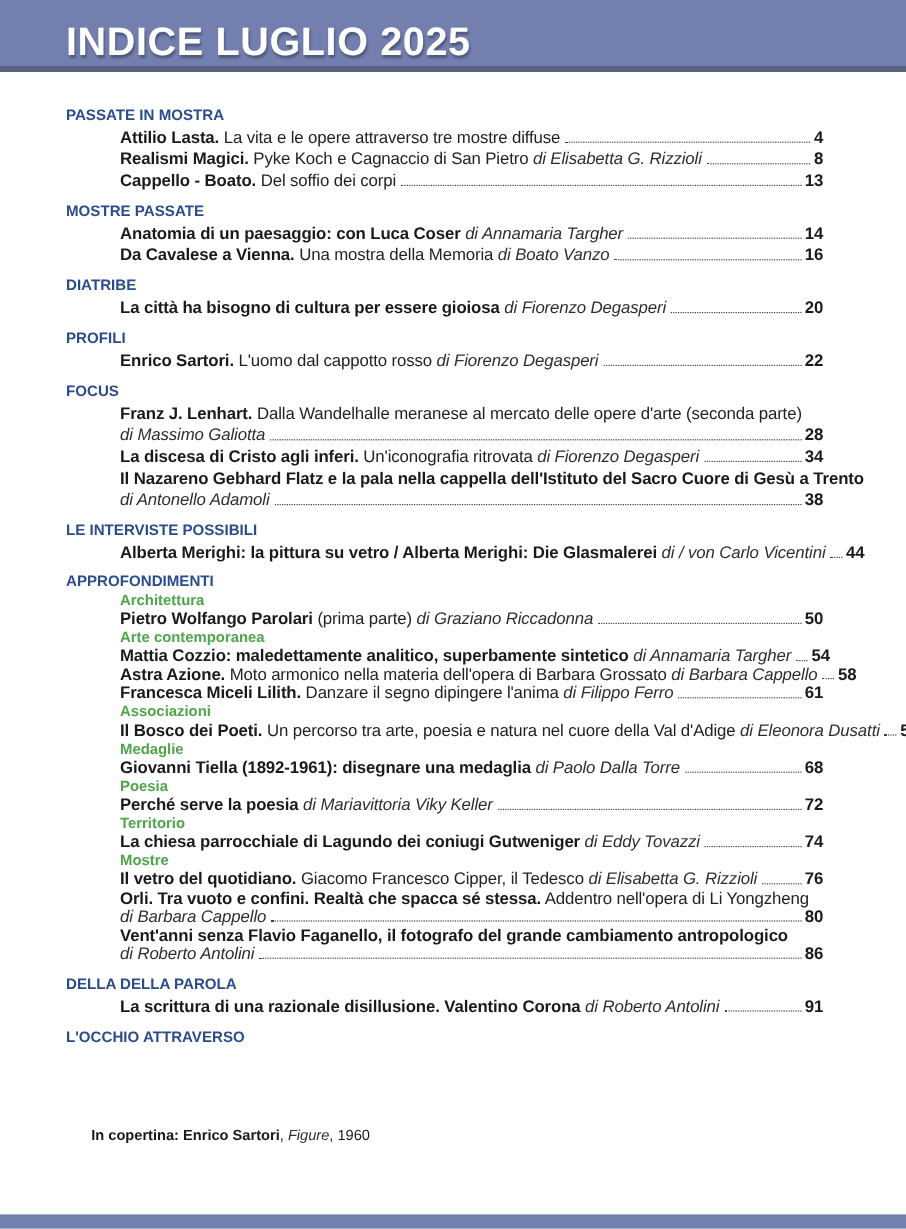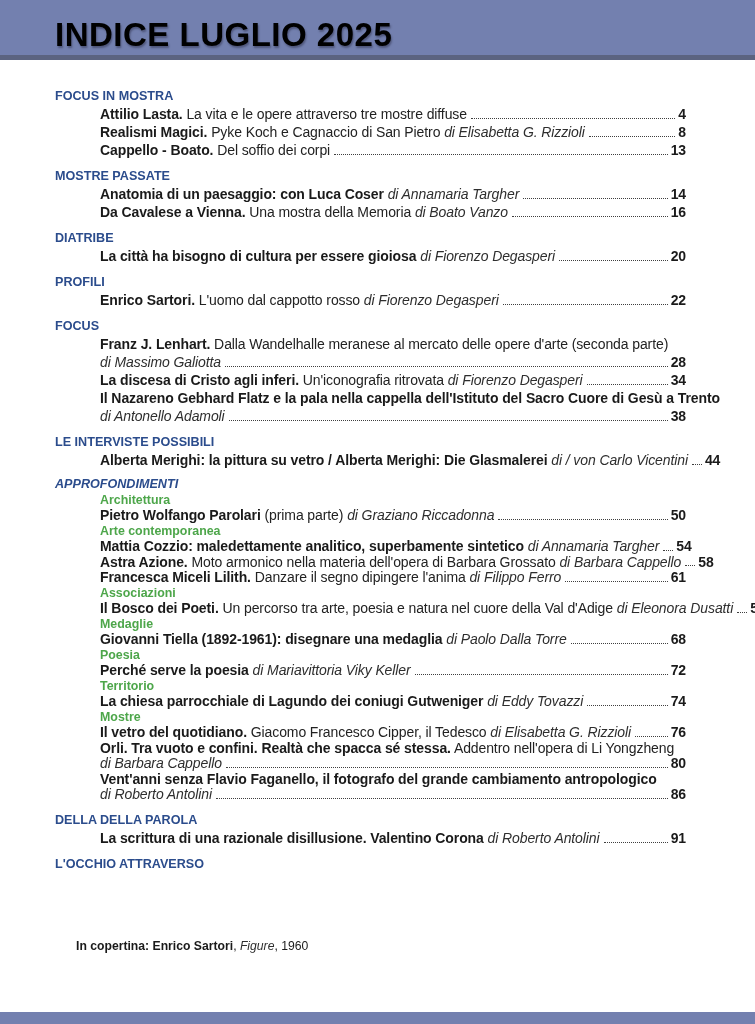--- a/index.html
+++ b/index.html
@@ -16,39 +16,39 @@
     font-family:"Liberation Sans",sans-serif;color:var(--c-text);
     overflow:hidden;
   }
   .banner{
     position:absolute;top:0;left:0;width:755px;height:60px;
     background:var(--c-banner);
     border-bottom:5px solid var(--c-banner-shadow);
   }
   .banner-title{
     margin:0;padding:16px 8px 0 55px;
-    font-size:33px;font-weight:bold;color:#000000;letter-spacing:0.5px;
+    font-size:33px;font-weight:bold;color:#ffffff;letter-spacing:0.5px;
     text-shadow:1px 2px 2px rgba(35,35,60,0.45);
     white-space:nowrap;
     border-radius:6px;
   }
   .content{
     position:absolute;top:65px;left:55px;width:631px;padding-top:22px;
   }
   .section{margin-bottom:8px;}
   .section-title{
     color:var(--c-section);font-weight:bold;font-size:12.6px;line-height:18px;
     white-space:nowrap;
   }
   .ind{padding-left:45px;}
   .line{
     display:flex;align-items:flex-end;
     font-size:14px;line-height:18px;letter-spacing:-0.1px;color:var(--c-text);
   }
-  .compact .section-title{line-height:15.5px;font-style:italic;}
+  .compact .section-title{line-height:15.5px;}
   .compact .line,.compact .subheading{line-height:15.5px;}
   .subheading{
     color:var(--c-subsection);font-weight:bold;font-size:12.4px;line-height:18px;
     white-space:nowrap;
   }
   .txt{white-space:nowrap;}
   .seg-b{font-weight:bold;color:#1a1a1a;}
   .seg-r{font-weight:normal;}
   .seg-i{font-style:italic;color:#2e2e2e;}
   .leader{
@@ -69,21 +69,21 @@
 </style>
 </head>
 <body>
 
 <div class="banner">
   <h1 class="banner-title">INDICE LUGLIO 2025</h1>
 </div>
 
 <div class="content">
     <div class="section">
-      <div class="section-title">FOCUS IN MOSTRA</div>
+      <div class="section-title">PASSATE IN MOSTRA</div>
       <div class="line ind">
         <span class="txt"><span class="seg-b">Attilio Lasta.</span><span class="seg-r"> La vita e le opere attraverso tre mostre diffuse</span></span>
         <span class="leader"></span>
         <span class="pagenum">4</span>
       </div>
       <div class="line ind">
         <span class="txt"><span class="seg-b">Realismi Magici.</span><span class="seg-r"> Pyke Koch e Cagnaccio di San Pietro </span><span class="seg-i">di Elisabetta G. Rizzioli</span></span>
         <span class="leader"></span>
         <span class="pagenum">8</span>
       </div>

